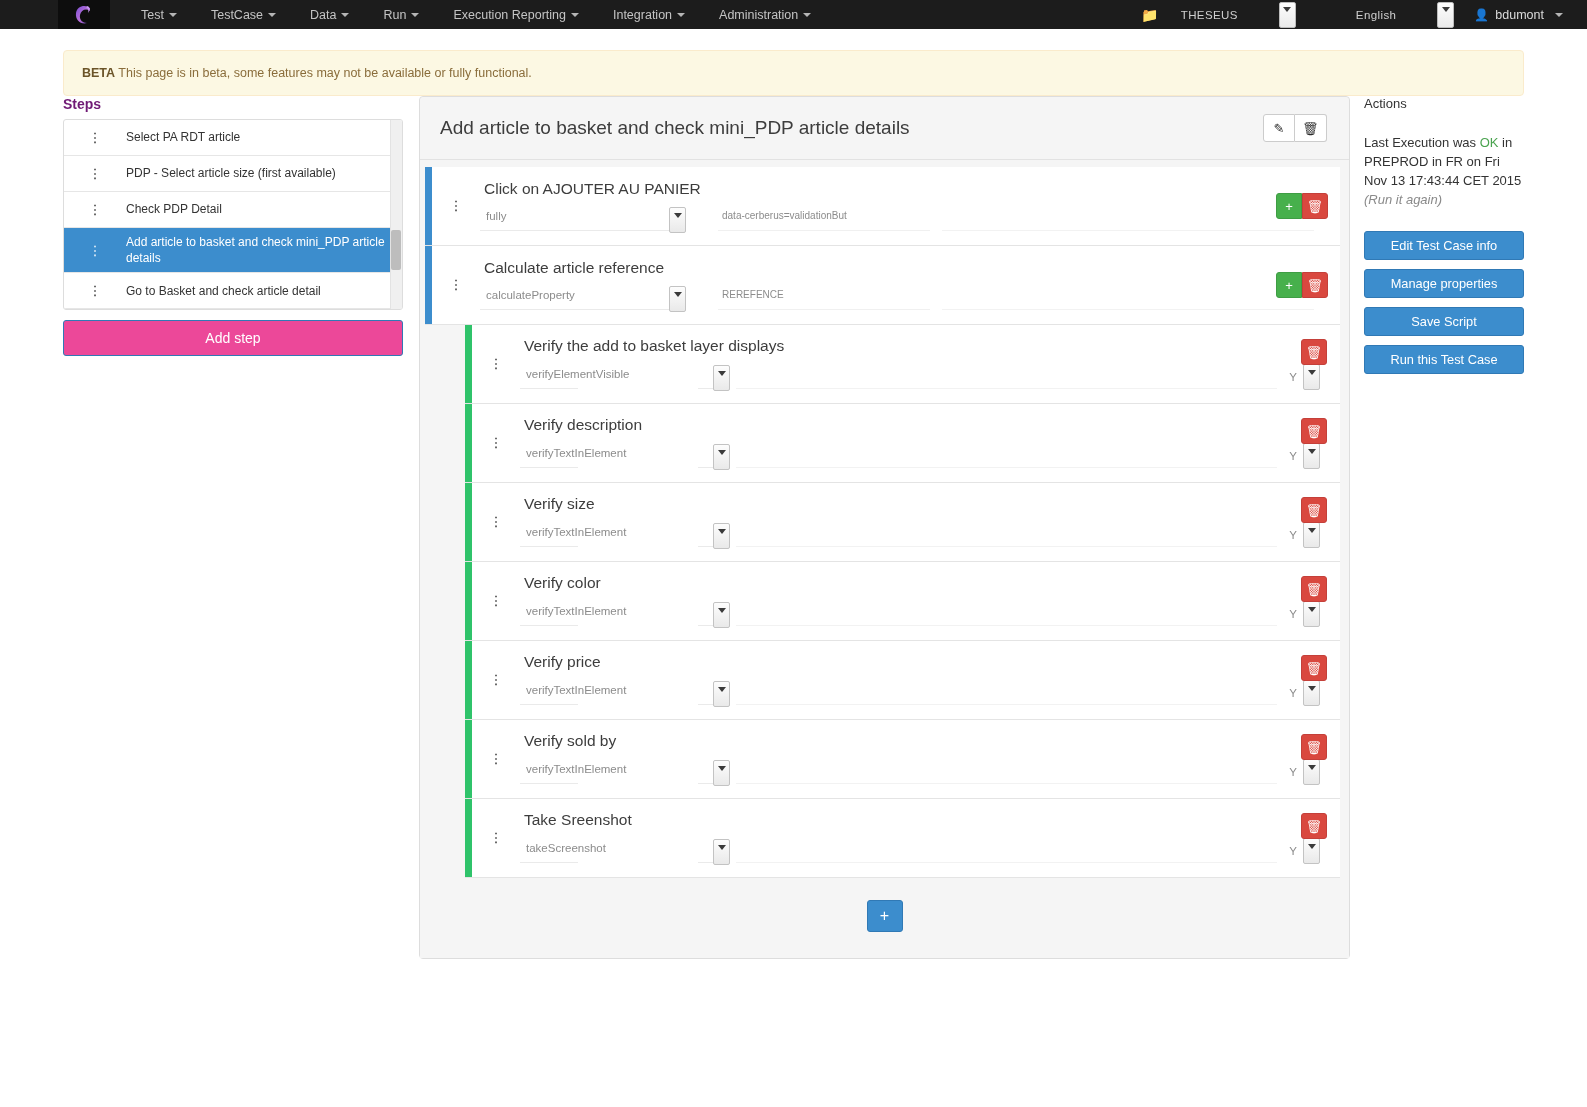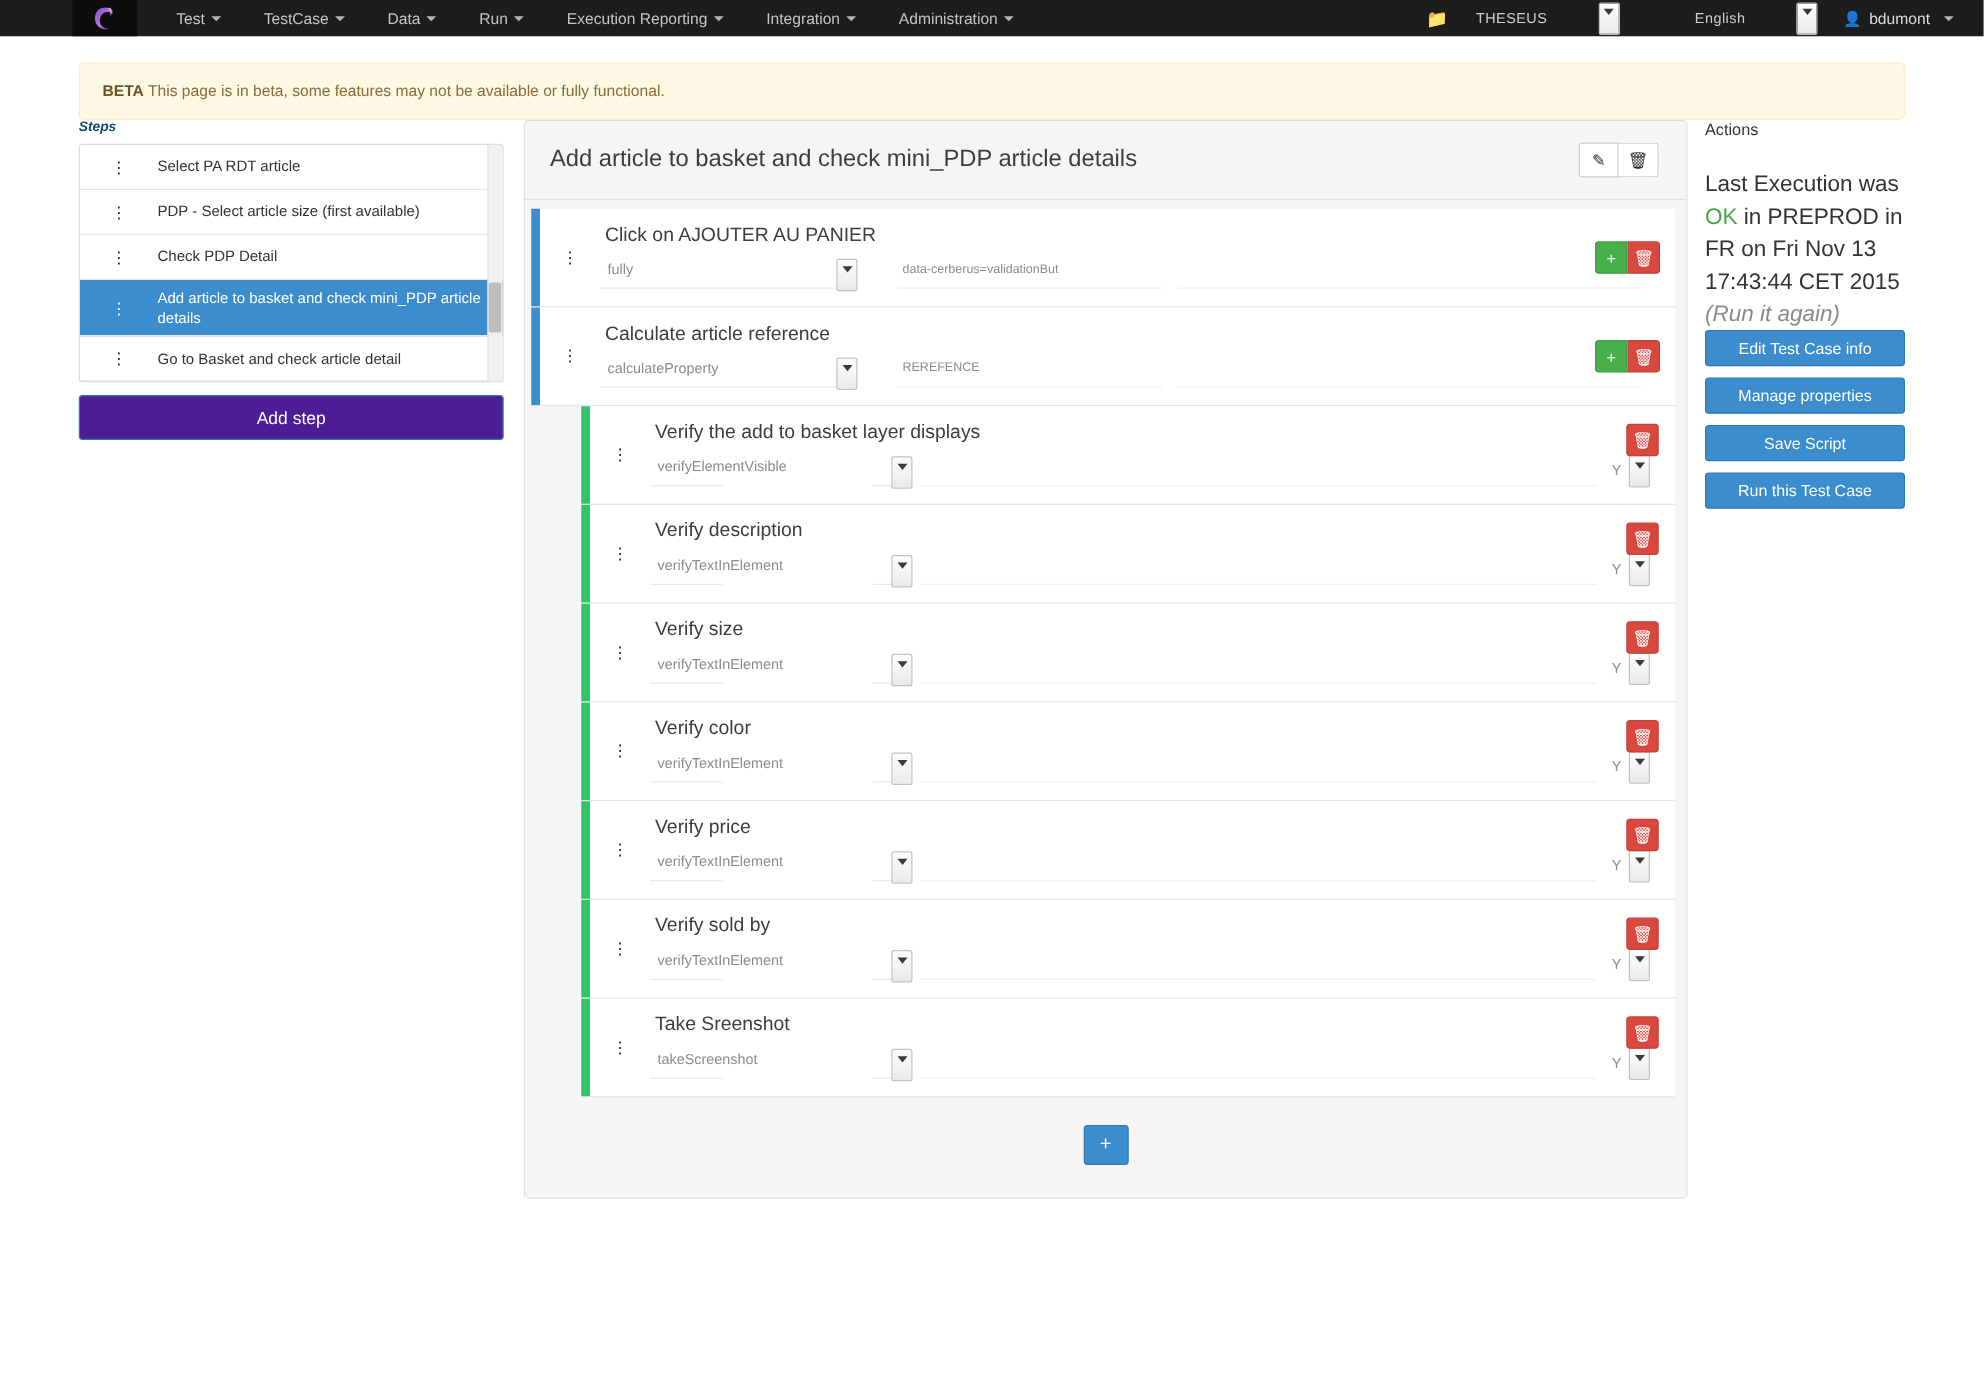--- a/index.html
+++ b/index.html
@@ -128,23 +128,22 @@
   .breadcrumb a.strong { color: #3b7bbf; font-weight: bold; }
   .breadcrumb .sep { color: #666; }
 
   
   .cols { display: flex; align-items: flex-start; gap: 0; }
   .col-steps { width: 340px; flex: 0 0 340px; }
   .col-main  { flex: 1 1 auto; padding-left: 16px; padding-right: 14px; }
   .col-act   { width: 160px; flex: 0 0 160px; }
 
   .steps-label {
-    font-size: 11px; font-weight: bold; color: #0c4a6e;
+    font-size: 14px; font-weight: bold; color: #701a75;
     margin-bottom: 7px;
-    font-style: italic;
   }
   .steps-box {
     border: 1px solid #dddddd;
     border-radius: 3px;
     background: #fff;
     position: relative;
     overflow: hidden;
   }
   .step-row {
     display: flex;
@@ -186,21 +185,21 @@
 
   .btn {
     display: inline-block;
     border: none;
     cursor: pointer;
     font-family: "Liberation Sans", sans-serif;
   }
   .btn-add-step {
     width: 340px;
     margin-top: 10px;
-    background: #4c1d95;
+    background: #ec4899;
     border: 1px solid #3079b5;
     color: #fff;
     font-size: 14px;
     padding: 9px 0;
     border-radius: 3px;
     text-align: center;
   }
 
   
   .panel {
@@ -383,22 +382,22 @@
     color: #fff;
     font-size: 16px;
     display: flex; align-items: center; justify-content: center;
     cursor: pointer;
     line-height: 1;
   }
 
   
   .act-title { font-size: 13px; font-weight: normal; color: #333; margin-bottom: 23px; }
   .act-text {
-    font-size: 18px; color: #333; line-height: 1.45;
-    margin-bottom: 0;
+    font-size: 13px; color: #333; line-height: 1.45;
+    margin-bottom: 22px;
   }
   .ok-green { color: #4aa34f; }
   .run-again { color: #8a8a8a; font-style: italic; cursor: pointer; }
   .act-btn {
     display: block;
     width: 100%;
     background: #3c8dcd;
     border: 1px solid #3079b5;
     border-radius: 3px;
     color: #fff;

